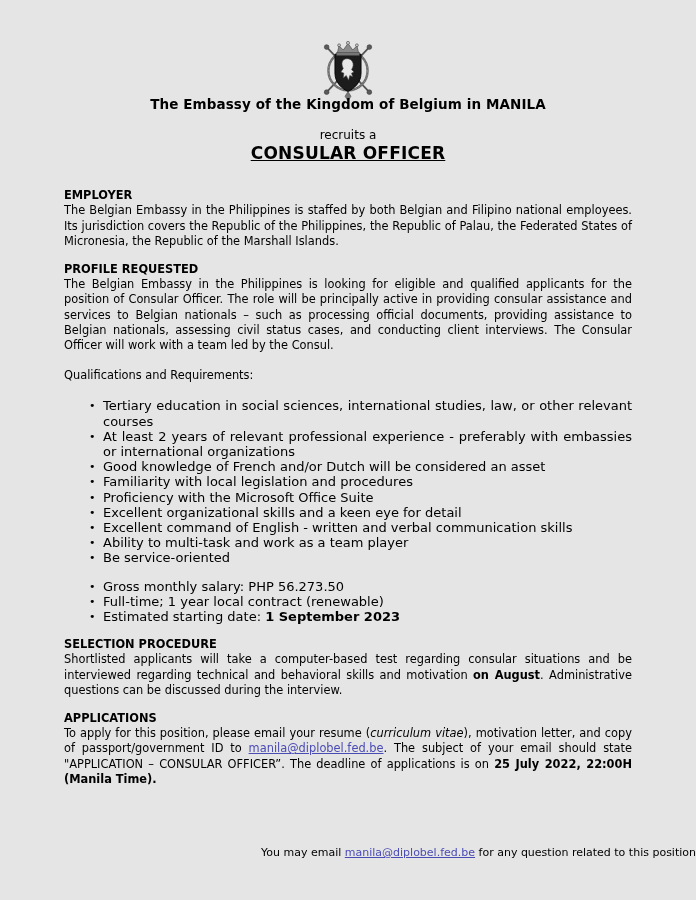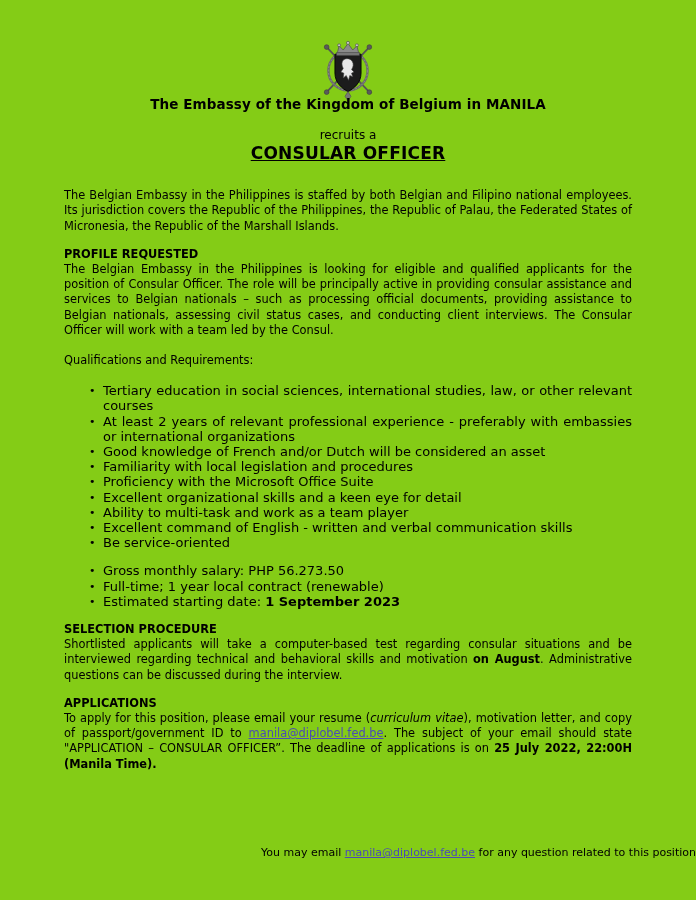--- a/index.html
+++ b/index.html
@@ -11,21 +11,21 @@
     width: 696px;
     height: 900px;
     font-family: "DejaVu Sans", "Liberation Sans", sans-serif;
     color: #000000;
     overflow: hidden;
   }
   .page {
     position: relative;
     width: 696px;
     height: 900px;
-    background: #84cc16;
+    background: #e5e5e5;
     box-sizing: border-box;
   }
 
   
   .emblem-wrap {
     width: 100%;
     text-align: center;
     padding-top: 34px;
     height: 82px;
     box-sizing: border-box;
@@ -162,42 +162,43 @@
   </div>
 
   <div class="title-block">
     <div class="h-main">The Embassy of the Kingdom of Belgium in MANILA</div>
     <div class="h-sub">recruits a</div>
     <div class="h-role">CONSULAR OFFICER</div>
   </div>
 
   <div class="content">
 
+    <div class="sec-head">EMPLOYER</div>
     <p class="body-par">The Belgian Embassy in the Philippines is staffed by both Belgian and Filipino national employees. Its jurisdiction covers the Republic of the Philippines, the Republic of Palau, the Federated States of Micronesia, the Republic of the Marshall Islands.</p>
 
     <div class="gap-sm"></div>
 
     <div class="sec-head">PROFILE REQUESTED</div>
     <p class="body-par">The Belgian Embassy in the Philippines is looking for eligible and qualified applicants for the position of Consular Officer. The role will be principally active in providing consular assistance and services to Belgian nationals – such as processing official documents, providing assistance to Belgian nationals, assessing civil status cases, and conducting client interviews. The Consular Officer will work with a team led by the Consul.</p>
 
     <div class="gap-md"></div>
 
     <p class="plain">Qualifications and Requirements:</p>
 
     <div class="gap-md"></div>
 
     <ul class="bullets">
       <li>Tertiary education in social sciences, international studies, law, or other relevant courses</li>
       <li>At least 2 years of relevant professional experience - preferably with embassies or international organizations</li>
       <li>Good knowledge of French and/or Dutch will be considered an asset</li>
       <li>Familiarity with local legislation and procedures</li>
       <li>Proficiency with the Microsoft Office Suite</li>
       <li>Excellent organizational skills and a keen eye for detail</li>
+      <li>Excellent command of English - written and verbal communication skills</li>
       <li>Ability to multi-task and work as a team player</li>
-      <li>Excellent command of English - written and verbal communication skills</li>
       <li>Be service-oriented</li>
     </ul>
 
     <div class="gap-sm"></div>
 
     <ul class="bullets tight">
       <li><span>Gross monthly salary: PHP 56.273.50</span><b></b></li>
       <li><span>Full-time; 1 year local contract (renewable)</span><b></b></li>
       <li><span>Estimated starting date: </span><b>1 September 2023</b></li>
     </ul>

